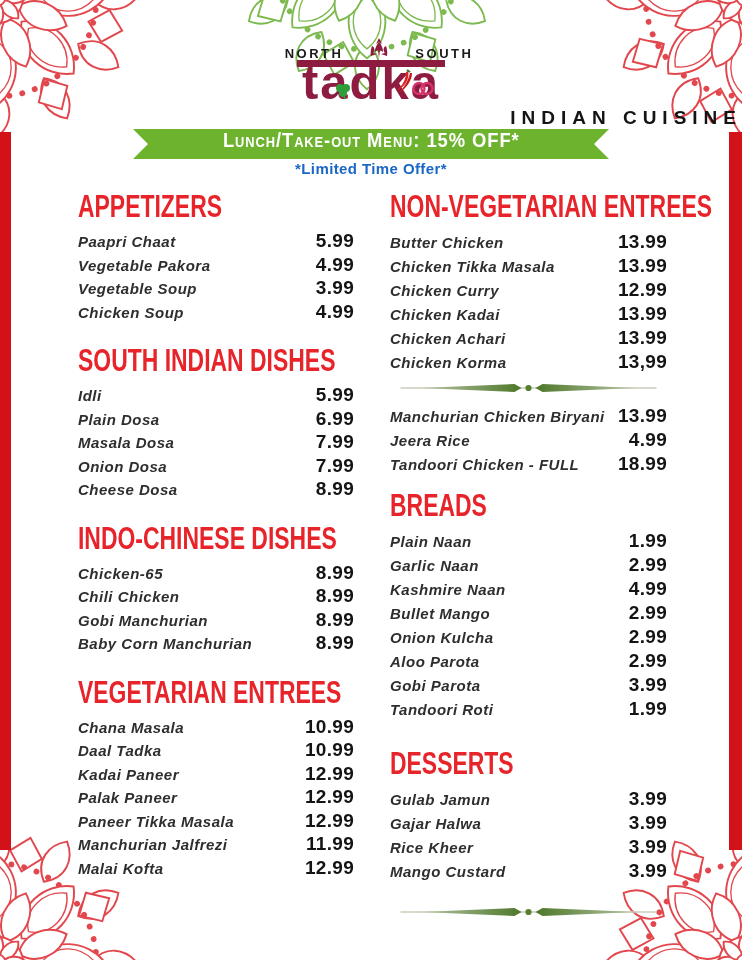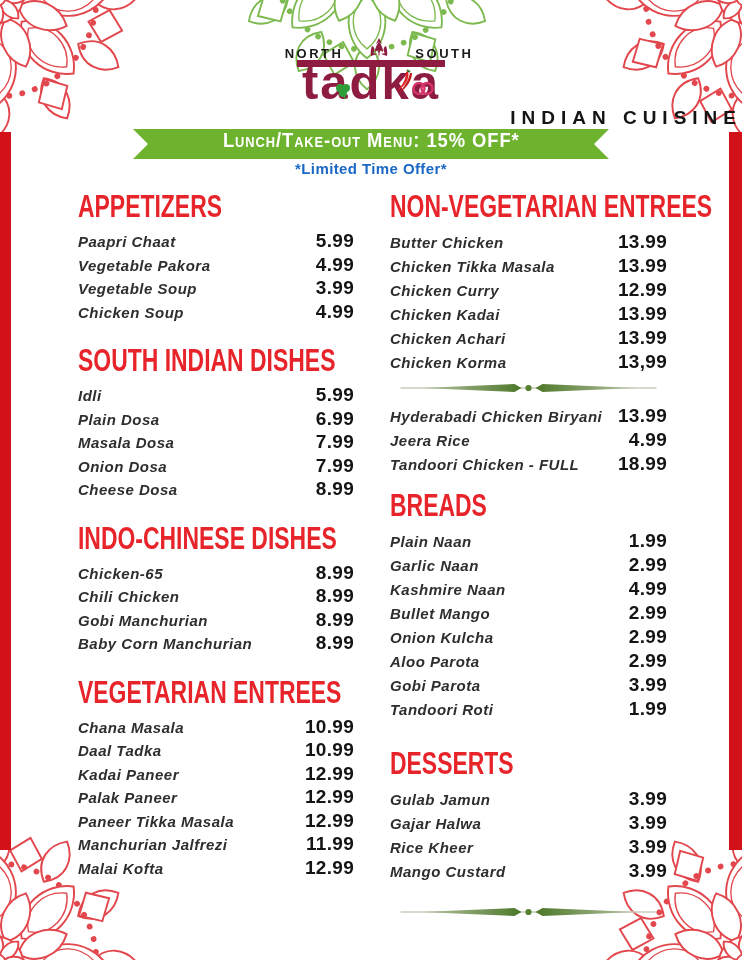--- a/index.html
+++ b/index.html
@@ -330,21 +330,21 @@
           <span class="item-price">13.99</span>
         </div>
         <div class="menu-row">
           <span class="item-name">Chicken Korma</span>
           <span class="item-price">13,99</span>
         </div>
         <svg viewBox="0 0 260 14" class="orn-divider">
           <use href="#orn"></use>
         </svg>
         <div class="menu-row">
-          <span class="item-name">Hyderabadi Chicken Biryani</span>
+          <span class="item-name">Manchurian Chicken Biryani</span>
           <span class="item-price">13.99</span>
         </div>
         <div class="menu-row">
           <span class="item-name">Jeera Rice</span>
           <span class="item-price">4.99</span>
         </div>
         <div class="menu-row">
           <span class="item-name">Tandoori Chicken - FULL</span>
           <span class="item-price">18.99</span>
         </div>

